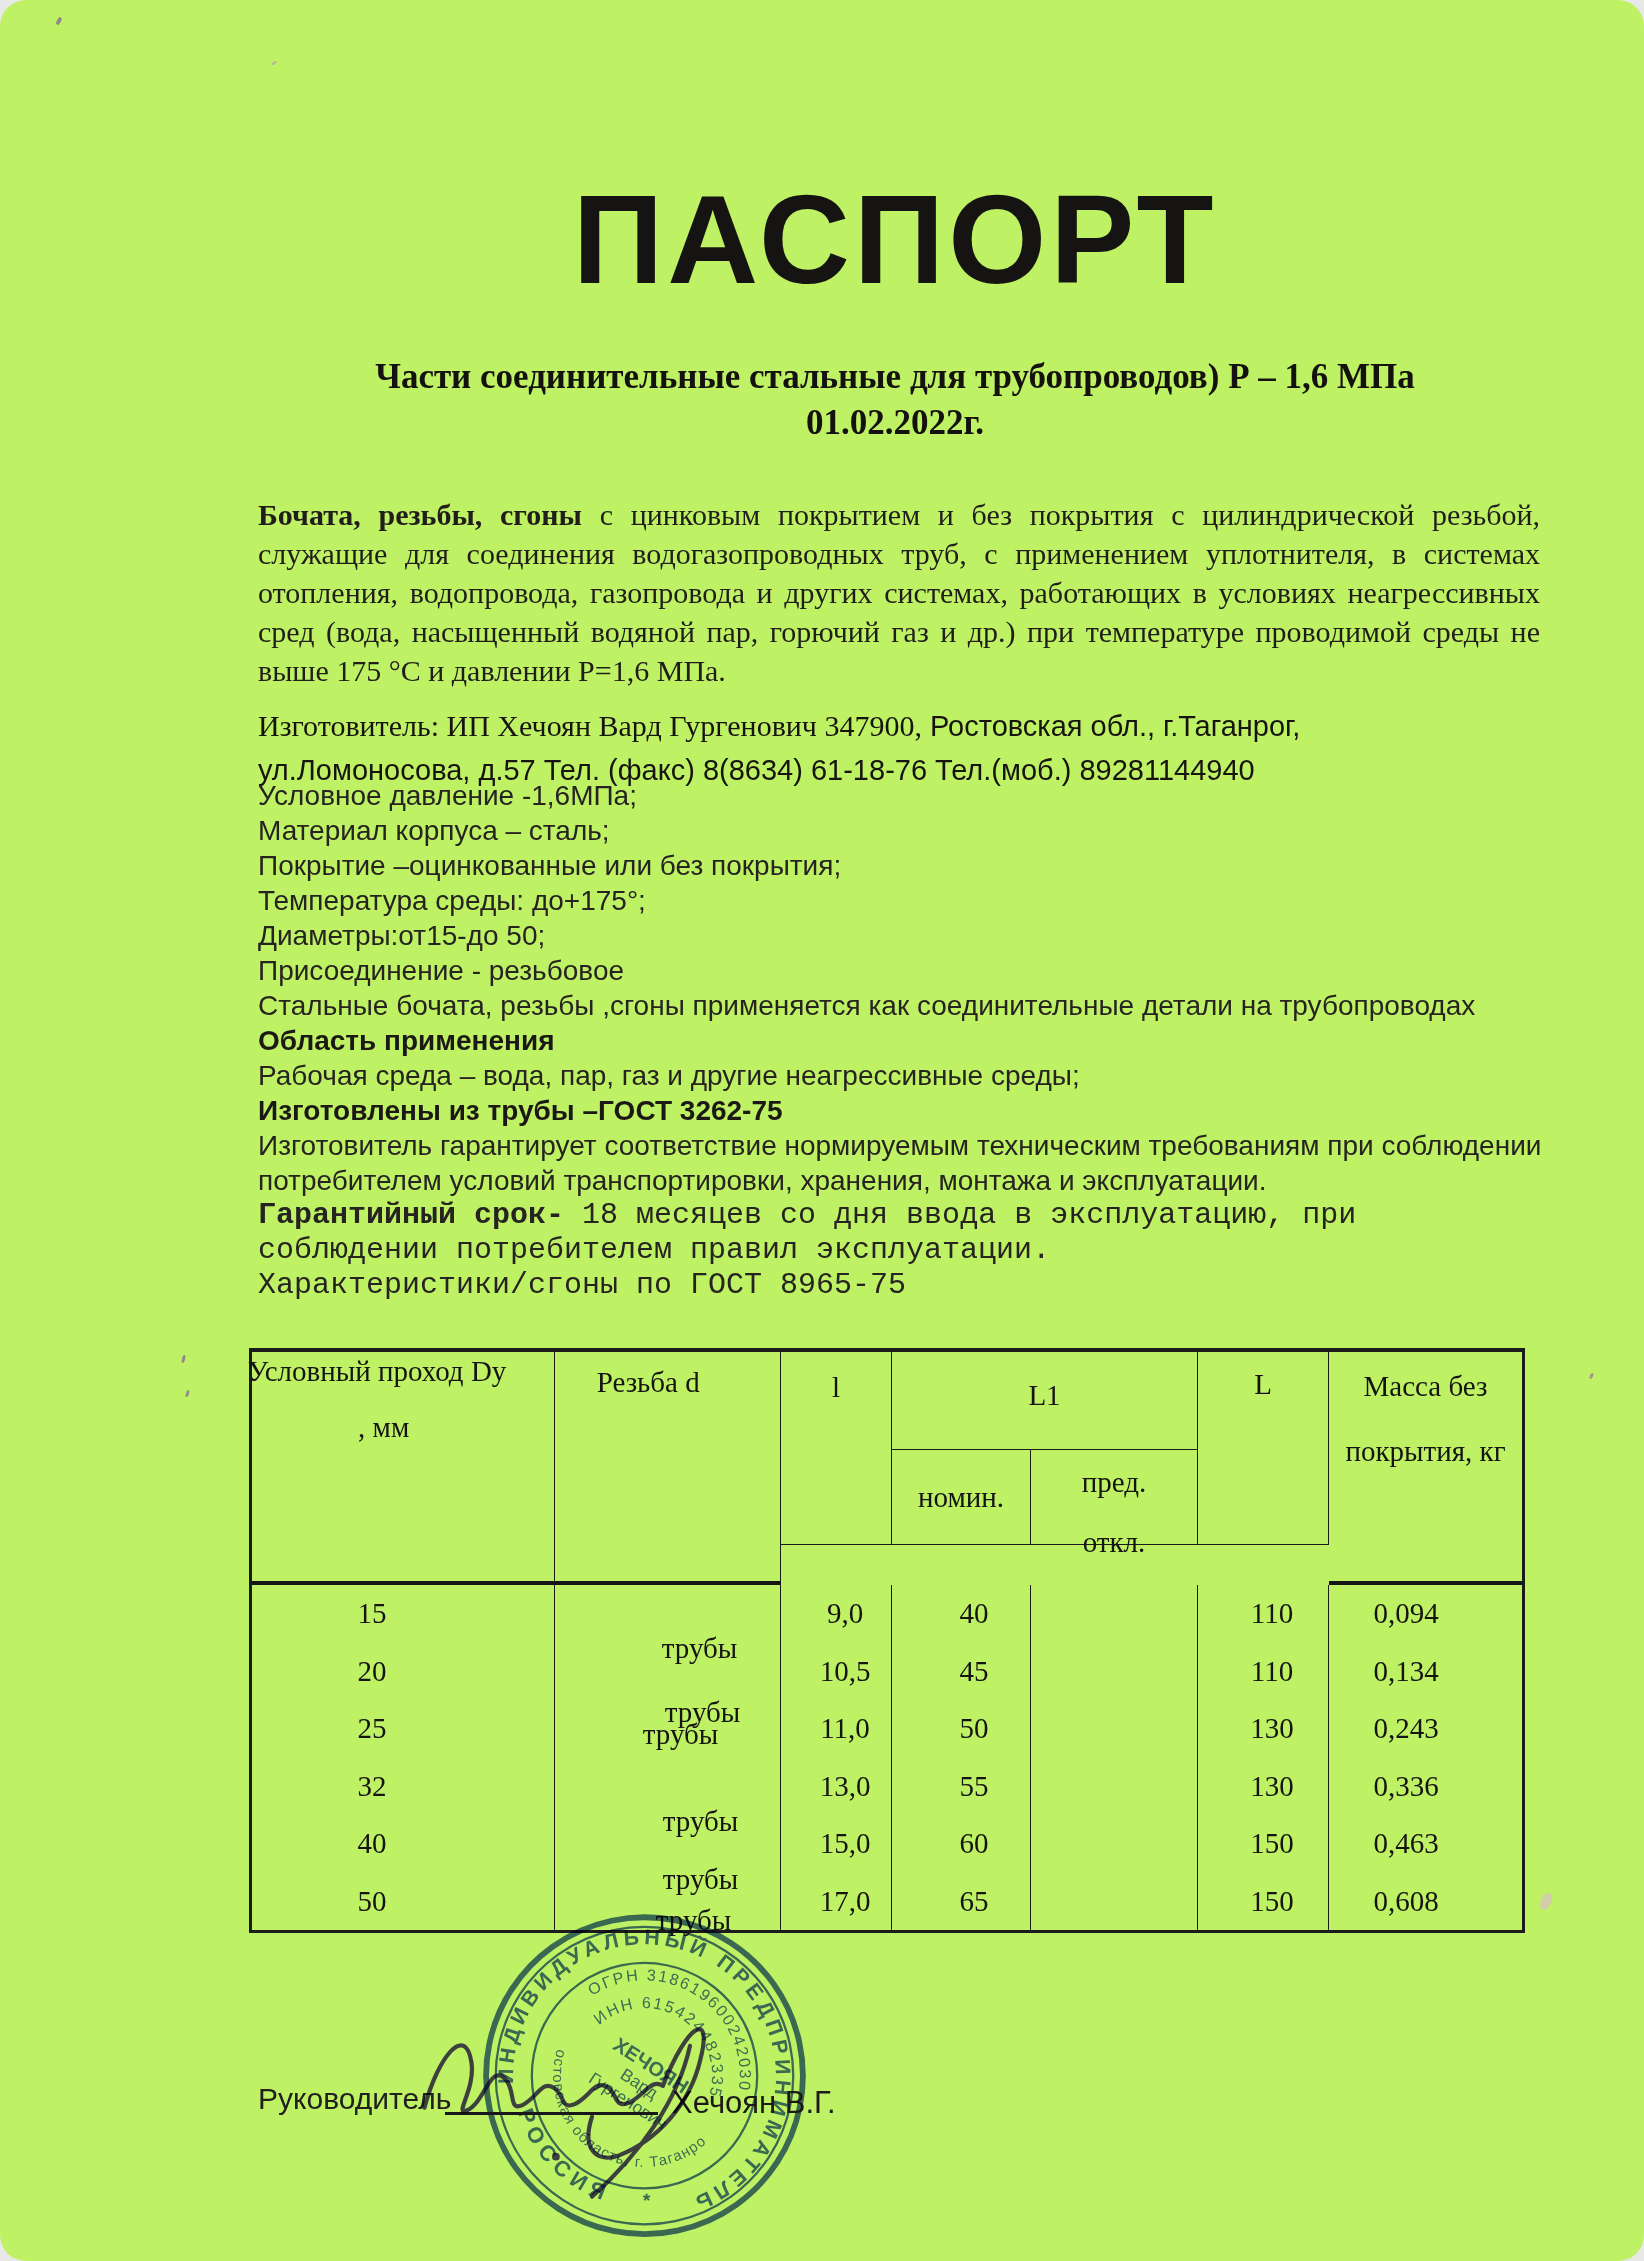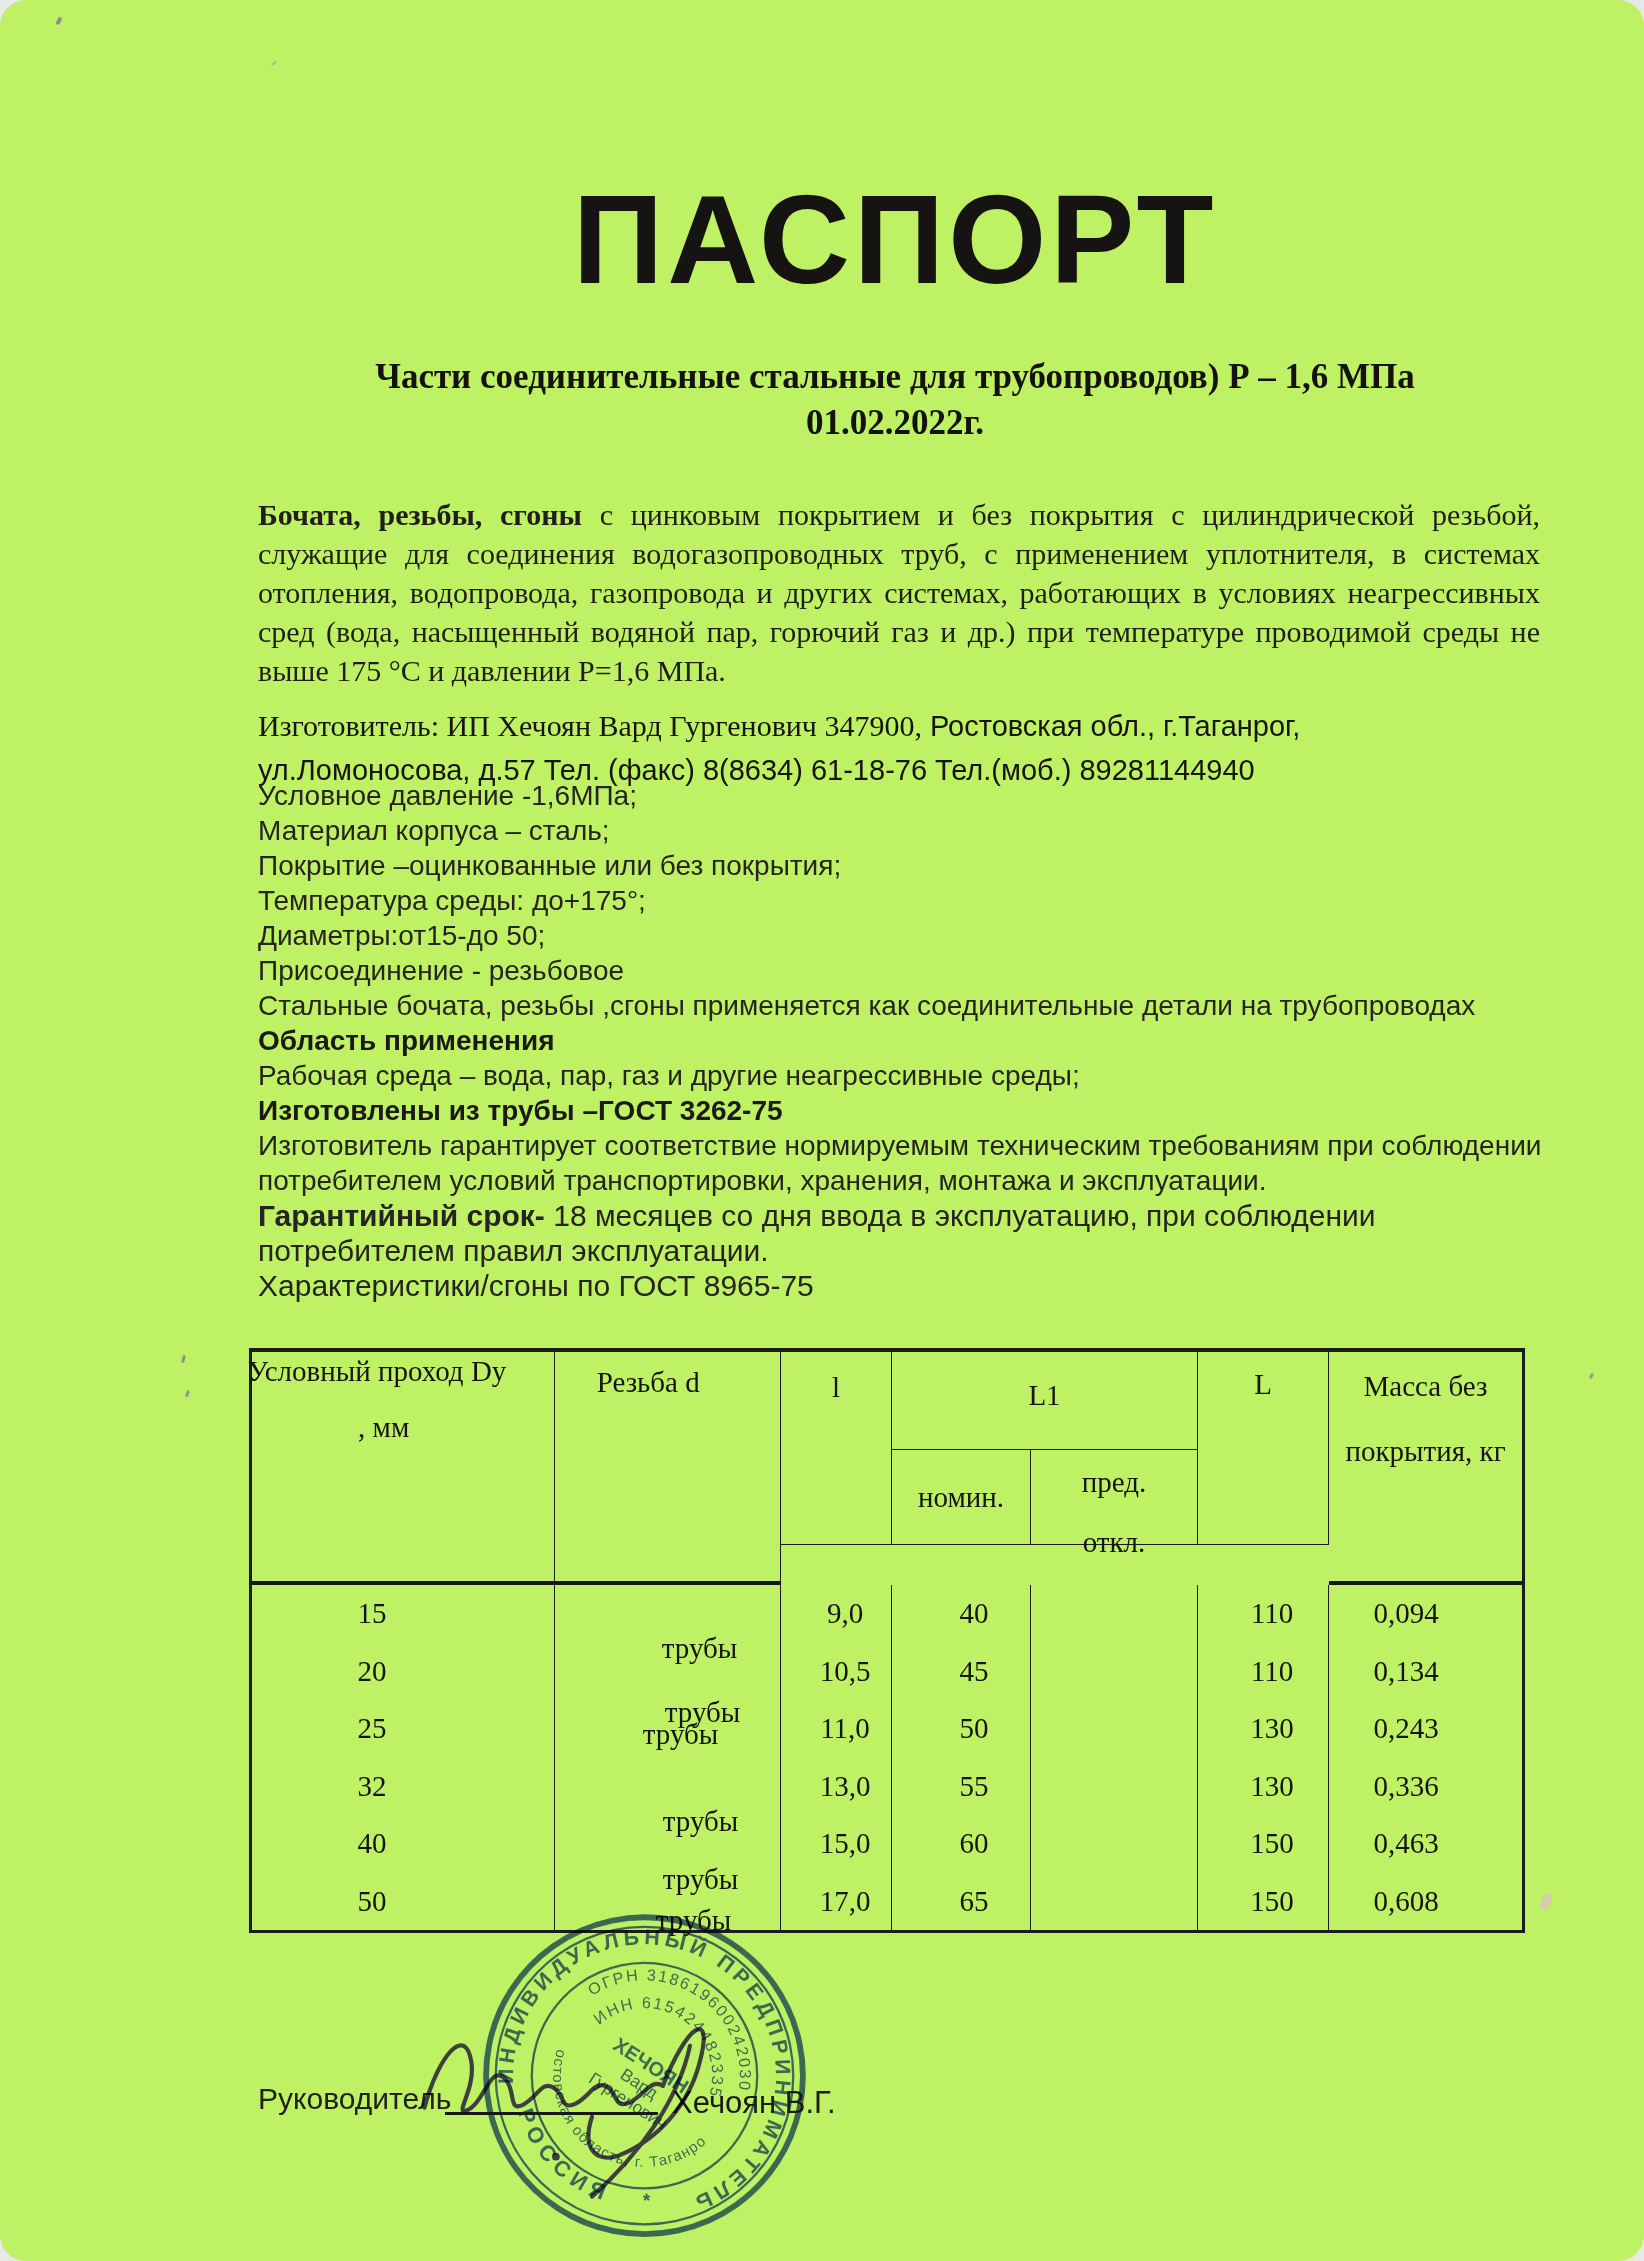--- a/index.html
+++ b/index.html
@@ -16,21 +16,21 @@
 
   .intro{left:258px;top:465px;width:1282px;font-size:30px;line-height:39px;text-align:justify;color:#201d1a;}
   .intro b{font-weight:bold;margin-top:11px;}
 
   .manufacturer{left:258px;top:674px;width:1295px;font-size:30px;line-height:43px;font-weight:normal;color:#17140f;}
   .manufacturer .m-sans{font-family:"Liberation Sans","DejaVu Sans",sans-serif;font-size:29px;}
 
   .specs{left:258px;top:778px;width:1295px;font-size:28px;line-height:35px;color:#262320;}
   .spec-line{font-family:"Liberation Sans","DejaVu Sans",sans-serif;min-height:35px;}
   .spec-line.bold{font-weight:bold;color:#1b1815;}
-  .spec-line.serifline{font-family:Liberation Sans, sans-serif;font-size:30px;width:1247px;}
+  .spec-line.serifline{font-family:Liberation Mono, monospace;font-size:30px;width:1247px;}
   .spec-line.wrapblock{width:1285px;}
 
   
   .gtable{left:249px;top:1348px;width:1276px;height:585px;display:grid;
     grid-template-columns:303px 226px 111px 139px 167px 131px 1fr;
     grid-template-rows:98px 95px 40px repeat(6,1fr);
     border:3.2px solid #1b1b1b;border-top-width:4.5px;box-sizing:border-box;
     font-size:29px;color:#161412;background:transparent;}
   .cell{display:flex;align-items:center;justify-content:center;position:relative;}
   .br{border-right:1.9px solid #1b1b1b;}

